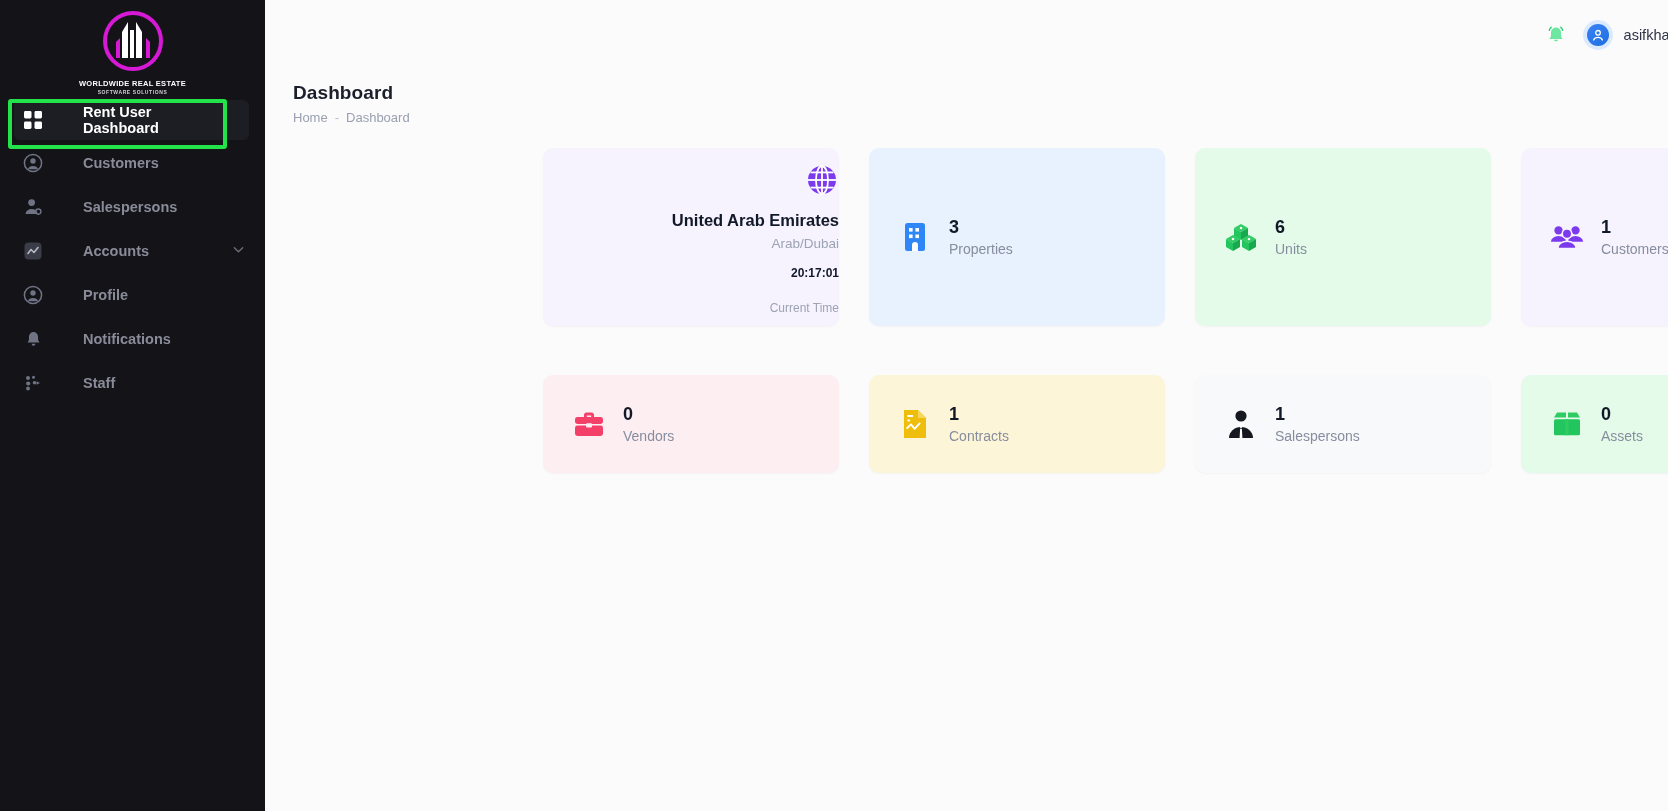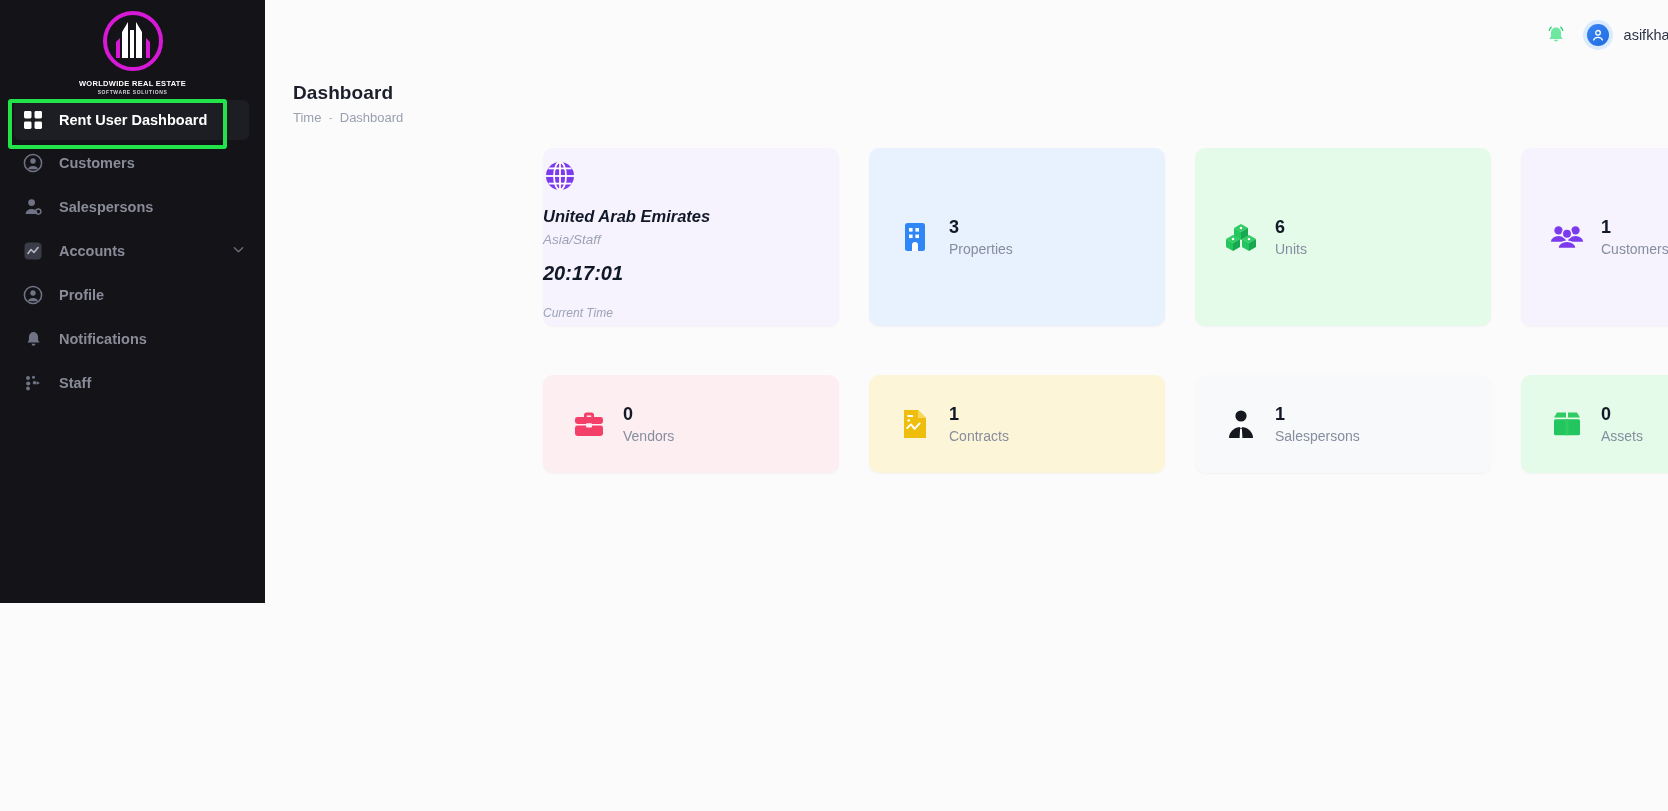--- a/index.html
+++ b/index.html
@@ -6,21 +6,21 @@
   html, body {
     width: 1668px; height: 811px;
     font-family: "Liberation Sans", sans-serif;
     background: #fbfbfc;
     overflow: hidden;
   }
   .app { display: flex; width: 1668px; height: 811px; }
 
   
   .sidebar {
-    width: 265px; height: 603px;
+    width: 265px; height: 811px;
     background: #131318;
     flex: 0 0 265px;
     position: relative;
   }
   .logo-wrap {
     height: 96px;
     display: flex; flex-direction: column;
     align-items: center; justify-content: center;
     padding-top: 6px;
   }
@@ -38,20 +38,21 @@
   .nav-item {
     height: 42px;
     display: flex; align-items: center;
     padding: 0 20px 0 22px;
     color: #8a8b99;
     font-size: 14.5px;
     font-weight: 600;
     position: relative;
     cursor: pointer;
     margin-bottom: 2px;
+    gap: 24px;
   }
   .nav-item .ico {
     width: 22px; height: 22px;
     margin-right: 15px;
     display: inline-flex; align-items: center; justify-content: center;
     flex: 0 0 22px;
   }
   .nav-item .ico svg { display: block; }
   .nav-item.active {
     background: #1d1d24;
@@ -117,28 +118,27 @@
     border-radius: 10px;
     height: 178px;
     box-shadow: 0 1px 2px rgba(16,24,40,.04);
   }
   .card.row2 { height: 98px; }
   .grid.row-two { padding-top: 49px; }
 
   
   .tz-card {
     display: flex; flex-direction: column;
-    align-items: flex-start; justify-content: center;
+    align-items: flex-end; justify-content: center;
     padding-top: 4px;
-    font-style: italic;
   }
   .tz-globe { margin-bottom: 10px; }
   .tz-country { font-size: 16.5px; font-weight: 700; color: #111827; }
   .tz-zone { font-size: 13.5px; color: #9ca3b4; margin-top: 6px; }
-  .tz-time { font-size: 20px; font-weight: 700; color: #111827; margin-top: 15px; }
+  .tz-time { font-size: 12px; font-weight: 700; color: #111827; margin-top: 15px; }
   .tz-label { font-size: 12px; color: #9ca3b4; margin-top: 21px; }
 
   
   .stat {
     display: flex; align-items: center;
     padding-left: 29px;
     gap: 17px;
     height: 100%;
   }
   .stat .sicon { width: 34px; height: 34px; display:flex; align-items:center; justify-content:center; flex:0 0 34px; }
@@ -281,41 +281,41 @@
               </svg>
           </span>
         </span>
         <span class="user-email">asifkhanzx66@gmail.com</span>
       </div>
     </div>
 
     <div class="page-head">
       <div class="page-title">Dashboard</div>
       <div class="crumbs">
-        <a>Time</a>
+        <a>Home</a>
         <span class="sep">-</span>
         <span>Dashboard</span>
       </div>
     </div>
 
     <div class="grid">
 
       <div class="card tz-card" id="tzcard" style="background: rgb(246, 243, 255);">
         <span class="tz-globe">
           <svg width="34" height="34" viewBox="0 0 34 34">
             <circle cx="17" cy="17" r="14" fill="#7c3aed"></circle>
             <ellipse cx="17" cy="17" rx="6" ry="14" fill="none" stroke="#ffffff" stroke-width="1.8"></ellipse>
             <line x1="3" y1="17" x2="31" y2="17" stroke="#ffffff" stroke-width="1.8"></line>
             <path d="M5.5 9.4 h23" stroke="#ffffff" stroke-width="1.8" fill="none"></path>
             <path d="M5.5 24.6 h23" stroke="#ffffff" stroke-width="1.8" fill="none"></path>
             <line x1="17" y1="3" x2="17" y2="31" stroke="#ffffff" stroke-width="1.8"></line>
           </svg>
         </span>
         <div class="tz-country">United Arab Emirates</div>
-        <div class="tz-zone">Asia/Staff</div>
+        <div class="tz-zone">Arab/Dubai</div>
         <div class="tz-time">20:17:01</div>
         <div class="tz-label">Current Time</div>
       </div>
 
       <div class="card" id="c-properties" style="background: rgb(232, 241, 254);">
         <div class="stat">
           <span class="sicon">
             <svg width="28" height="30" viewBox="0 0 28 30">
               <rect x="4" y="1" width="20" height="28" rx="2.5" fill="#2f86f7"></rect>
               <rect x="8" y="6" width="3.6" height="3.6" fill="#ffffff"></rect>

